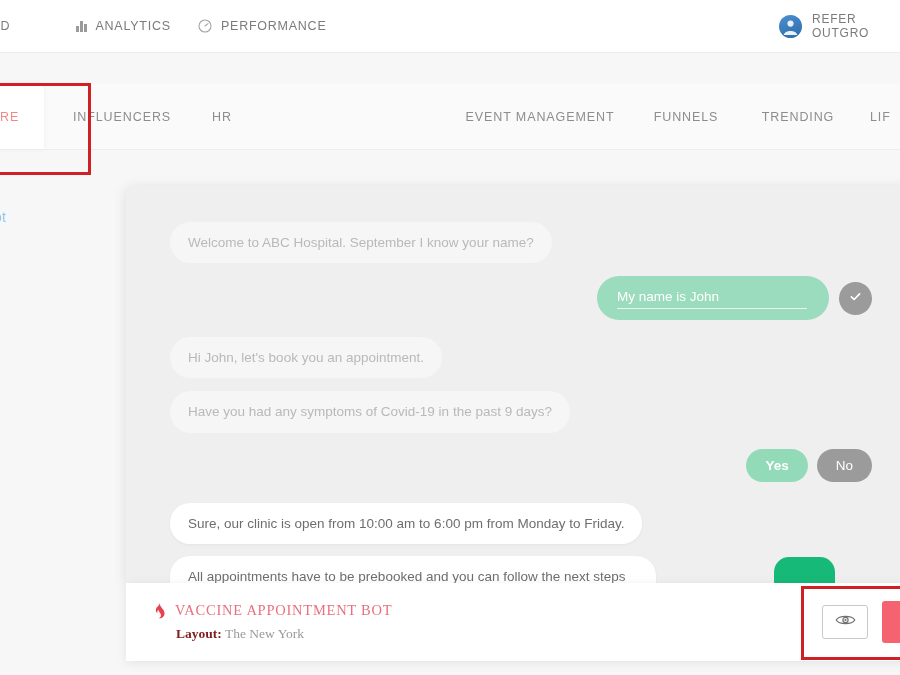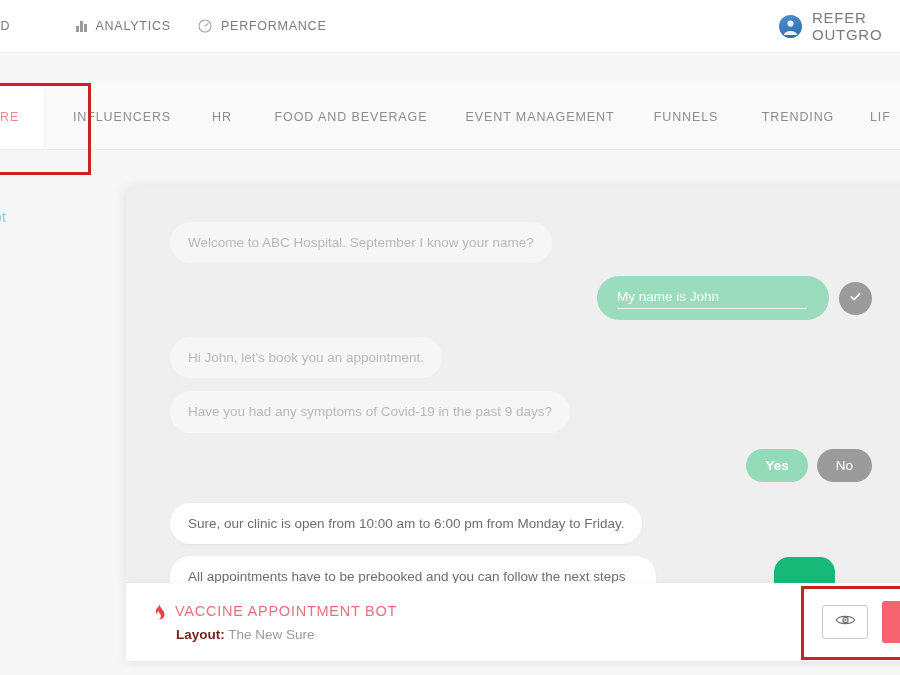--- a/index.html
+++ b/index.html
@@ -19,21 +19,21 @@
   }
   .nav-item {
     display: flex; align-items: center; gap: 9px;
     color: #7b7b7b; font-size: 12.5px; letter-spacing: 0.75px;
     white-space: nowrap;
   }
   .nav-dashboard { position: absolute; left: -38px; }
   .nav-analytics { position: absolute; left: 76px; }
   .nav-performance { position: absolute; left: 198px; }
   .nav-refer { position: absolute; left: 779px; display: flex; align-items: center; gap: 10px; }
-  .nav-refer .label { color: #7b7b7b; font-size: 15px; letter-spacing: 0.75px; }
+  .nav-refer .label { color: #7b7b7b; font-size: 12px; letter-spacing: 0.75px; }
 
   .icon-bars { display: inline-flex; align-items: flex-end; gap: 1.5px; height: 11px; }
   .icon-bars i { display: block; width: 2.5px; background: #9a9a9a; }
   .icon-bars i:nth-child(1) { height: 6px; }
   .icon-bars i:nth-child(2) { height: 11px; }
   .icon-bars i:nth-child(3) { height: 8px; }
 
   .icon-gauge { width: 14px; height: 14px; }
 
   .avatar {
@@ -130,21 +130,21 @@
     position: absolute; right: 81px; bottom: -4px;
     width: 61px; height: 30px; background: #17b978; border-radius: 15px 15px 4px 4px;
   }
 
   
   .footer-card {
     position: absolute; left: 126px; top: 583px; width: 790px; height: 78px;
     background: #ffffff; box-shadow: 0 2px 10px rgba(0,0,0,0.08);
     z-index: 18; display: flex; align-items: center; padding: 0 0 0 26px;
   }
-  .footer-left { flex: 1; }
+  .footer-left { flex: 1; font-family: Liberation Serif, serif; }
   .bot-title-row { display: flex; align-items: center; gap: 9px; }
   .flame-icon { width: 14px; height: 17px; flex: none; }
   .bot-title {
     color: #e8707e; font-size: 14.5px; letter-spacing: 0.75px; white-space: nowrap;
   }
   .layout-row { margin-top: 7px; font-size: 13.5px; color: #9a9a9a; margin-left: 24px; }
   .layout-row b { color: #7f1d1d; font-weight: bold; }
 
   .footer-actions { display: flex; align-items: center; gap: 14px; padding-right: 0; }
   .btn-eye {
@@ -210,23 +210,20 @@
 
   <div class="tabbar">
     <div class="tab active" style="left:-34px; width:78px;">
       <span>ARE</span>
     </div>
     <div class="tab" style="left:196px; width:52px;">
       <span>HR</span>
     </div>
     <div class="tab" style="left:64px; width:116px;">
       <span>INFLUENCERS</span>
-    </div>
-    <div class="tab" style="left:268px; width:166px;">
-      <span>FOOD AND BEVERAGE</span>
     </div>
     <div class="tab" style="left:454px; width:172px;">
       <span>EVENT MANAGEMENT</span>
     </div>
     <div class="tab" style="left:640px; width:92px;">
       <span>FUNNELS</span>
     </div>
     <div class="tab" style="left:748px; width:100px;">
       <span>TRENDING</span>
     </div>
@@ -289,21 +286,21 @@
       <div class="bot-title-row">
         <span class="flame-icon">
           <svg width="14" height="17" viewBox="0 0 14 17">
             <path d="M7 0.6 C7.9 3.6 5.2 4.4 4.2 6.6 C3.3 8.6 4.1 10.6 5.6 11.3 C4.9 9.9 5.4 8.5 6.5 7.8 C6.2 10 8.2 10.4 8.8 12.2 C9.4 13.9 8.4 15.6 6.8 16.2 C10.3 16.5 12.8 14 12.5 10.9 C12.2 7.6 8.7 6.2 7 0.6 Z" fill="#e8414f"></path>
           </svg>
         </span>
         <span class="bot-title">VACCINE APPOINTMENT BOT</span>
       </div>
       <div class="layout-row">
         <b>Layout:</b>
-        <span>The New Sure</span>
+        <span>The New York</span>
       </div>
     </div>
 
     <div class="footer-actions">
       <div class="btn-eye">
         <span>
           <svg width="21" height="14" viewBox="0 0 21 14">
             <path d="M1.2 7 C4.2 2.2 16.8 2.2 19.8 7 C16.8 11.8 4.2 11.8 1.2 7 Z" fill="none" stroke="#6f6f6f" stroke-width="1.2"></path>
             <circle cx="10.5" cy="7" r="2.6" fill="none" stroke="#6f6f6f" stroke-width="1.2"></circle>
             <circle cx="10.5" cy="7" r="1.1" fill="#6f6f6f"></circle>

